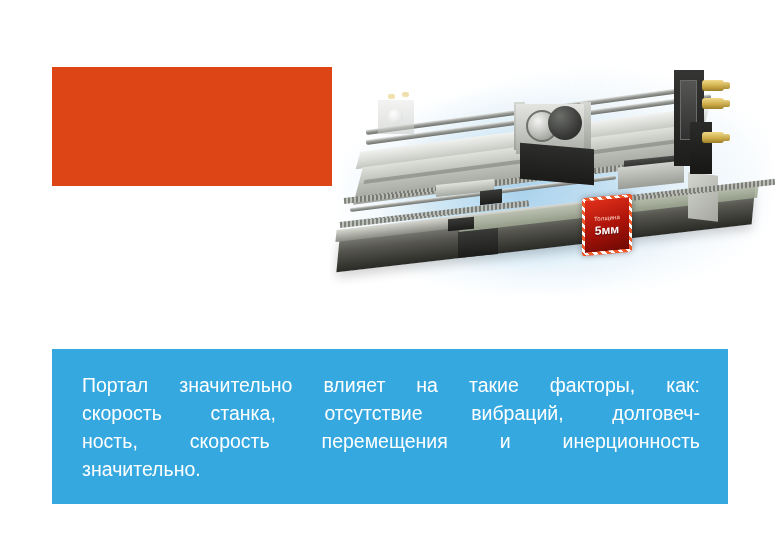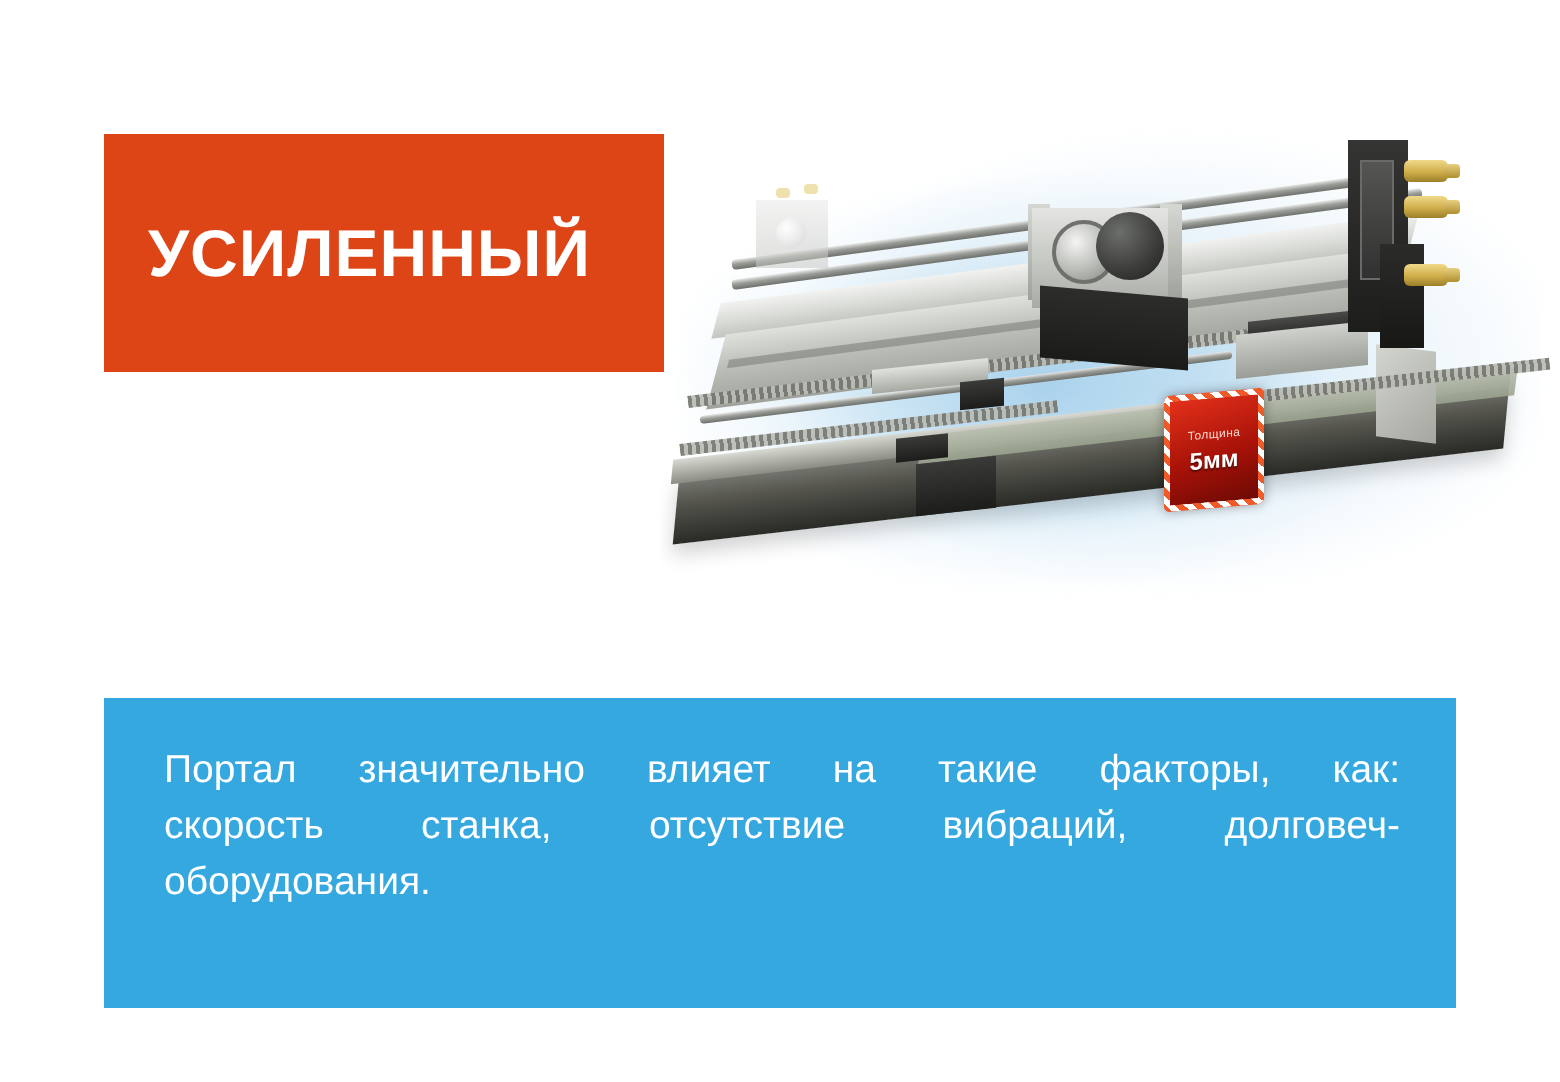--- a/index.html
+++ b/index.html
@@ -362,24 +362,24 @@
 
       <div class="callout">
         <span class="callout-title">Толщина</span>
         <span class="callout-value">5мм</span>
       </div>
 
     </div>
   </div>
 
   <div class="headline-banner">
-    <div class="headline-line">УСИЛЕННЫЙ</div>
   </div>
 
   <div class="desc-panel">
     <p class="desc-text" style="display: block;">
       <span style="display: block; text-align: justify; text-align-last: justify; white-space: normal;">Портал значительно влияет на такие факторы, как:</span>
       <span style="display: block; text-align: justify; text-align-last: justify; white-space: normal;">скорость станка, отсутствие вибраций, долговеч-</span>
-      <span class="lastline" style="display: block; text-align: left; text-align-last: left; white-space: normal;">оборудования.</span>
+      <span style="display: block; text-align: justify; text-align-last: justify; white-space: normal;">ность, скорость перемещения и инерционность</span>
+      <span class="lastline" style="display: block; text-align: left; text-align-last: left; white-space: normal;">значительно.</span>
     </p>
   </div>
 
 </div>
 
 </body></html>

